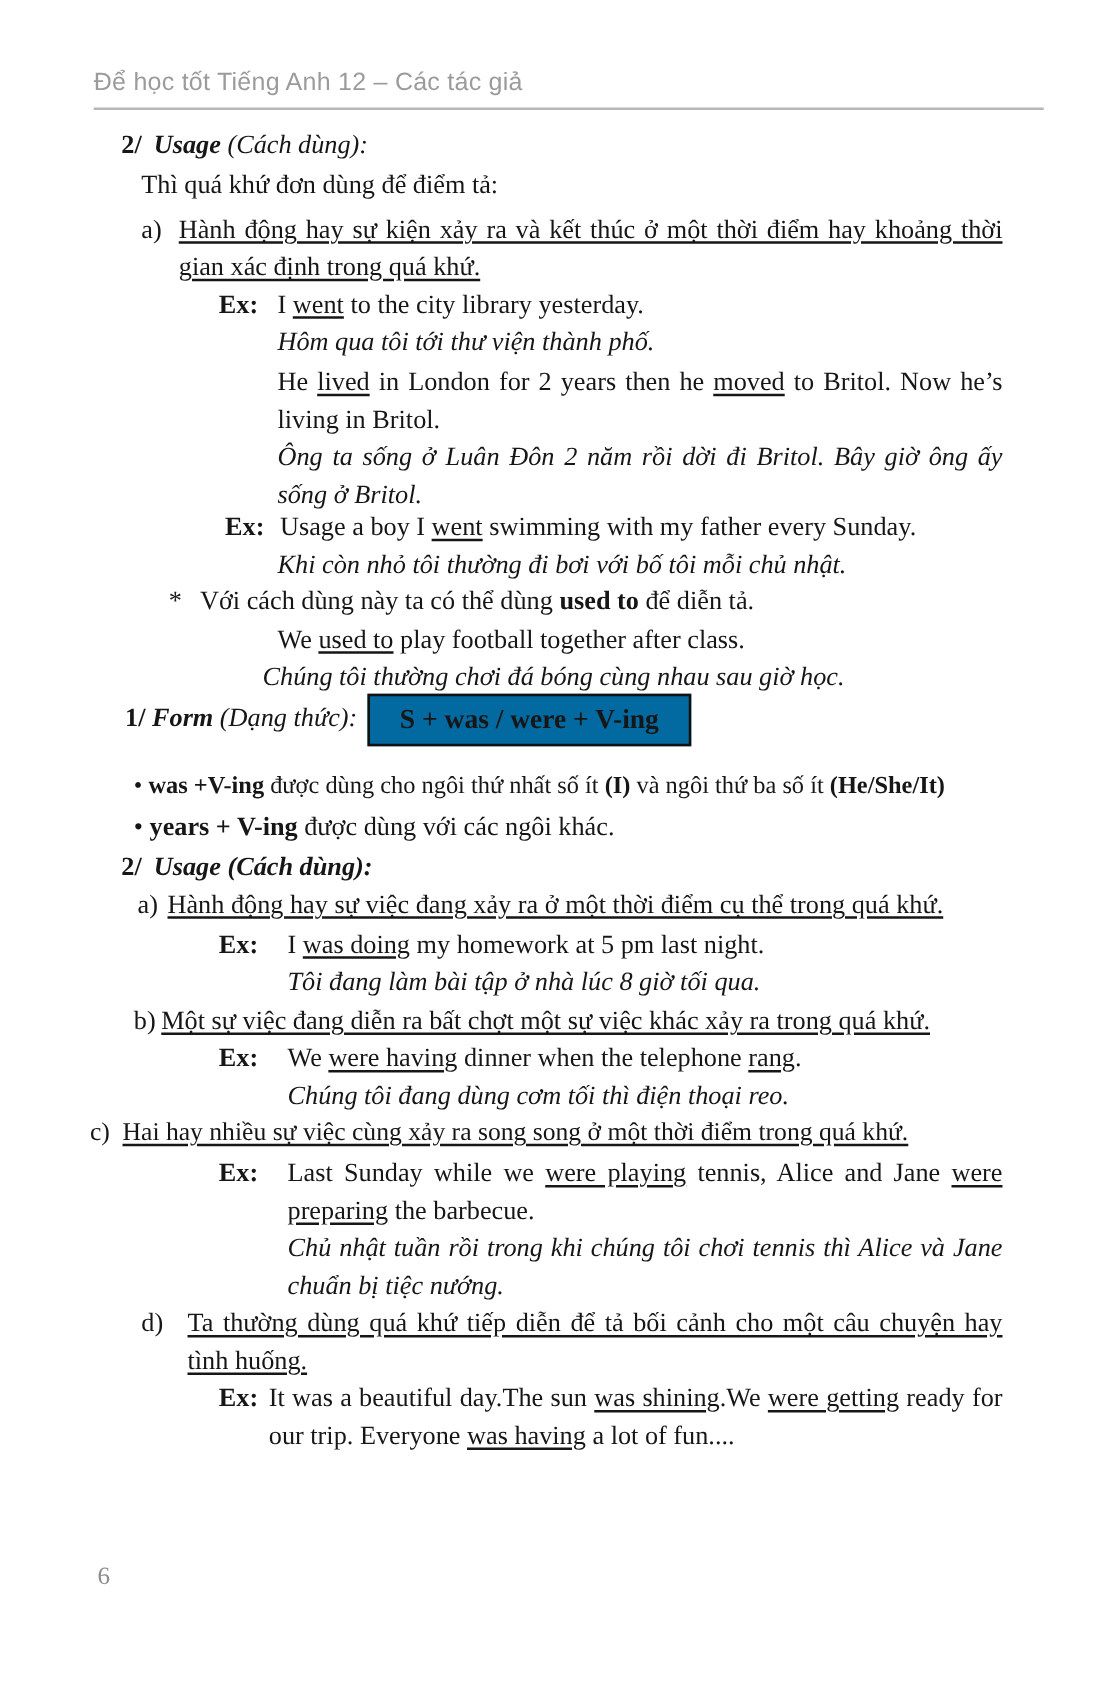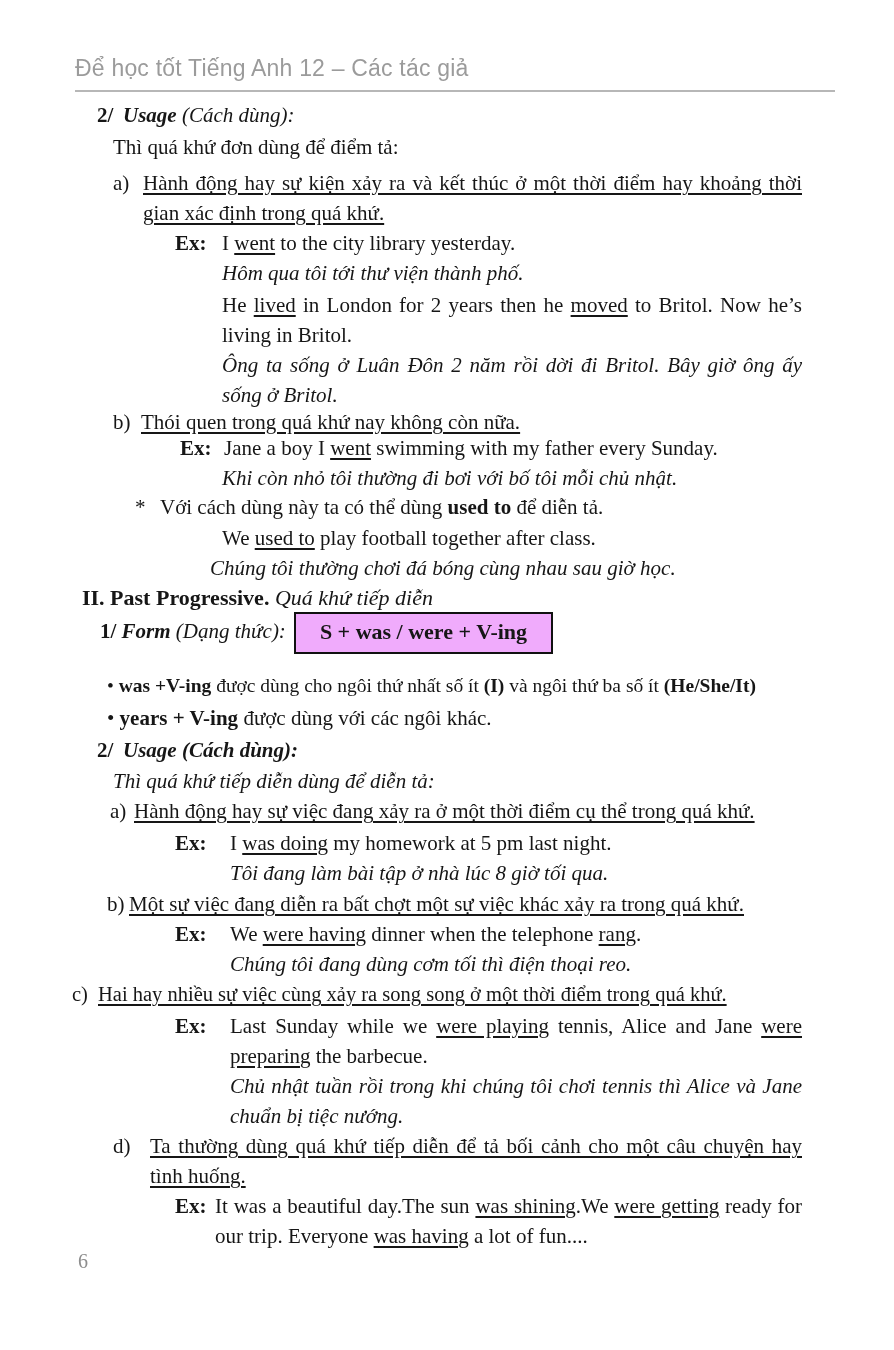--- a/index.html
+++ b/index.html
@@ -6,68 +6,65 @@
   html,body { background:#ffffff; }
   body {
     width:894px; height:1350px; position:relative;
     font-family:"Liberation Serif","DejaVu Serif",serif;
     color:#161616;
   }
   .page { position:absolute; inset:0; background:#fff; overflow:hidden; }
   .running-header {
     position:absolute; left:75px; top:55px; width:760px;
     font-family:"Liberation Sans","DejaVu Sans",sans-serif;
-    font-size:23px; color:#9b9b9b; letter-spacing:0.2px;
+    font-size:20px; color:#9b9b9b; letter-spacing:0.2px;
     padding-bottom:8px; border-bottom:2px solid #b7b7b7;
   }
   .content { position:absolute; left:0; top:100px; right:92px; }
   .para { font-size:21px; line-height:30px; }
   .justify { text-align:justify; }
   .nowrap  { white-space:nowrap; }
   .label { display:inline-block; }
   .b { font-weight:bold; }
   .i { font-style:italic; }
   .u { text-decoration:underline; text-underline-offset:3px; text-decoration-thickness:1.5px; }
   .formbox {
     display:inline-block; vertical-align:middle;
     border:2px solid #111; padding:3px 24px 5px 24px;
     font-weight:bold; font-size:22px; line-height:30px;
-    margin-left:8px; background:#f0abfc;
+    margin-left:8px; background:#0369a1;
   }
   .pagenum {
     position:absolute; left:78px; top:1250px;
     font-size:20px; color:#8d8d8d;
   }
 </style>
 </head>
 <body>
 
 <div class="page">
   <div class="running-header">Để học tốt Tiếng Anh 12 – Các tác giả</div>
 
   <div class="content" id="doc-content">
       <div class="para" style="margin-left: 97px; padding-left: 26px;"><span class="b label" style="width: 26px; margin-left: -26px;">2/ </span><span class="b i">Usage</span><span class="i"> (Cách dùng):</span></div>
       <div class="para" style="margin-left: 113px; margin-top: 2px;"><span>Thì quá khứ đơn dùng để điểm tả:</span></div>
       <div class="para justify" style="margin-left: 113px; margin-top: 6px; padding-left: 30px;"><span class="label" style="width: 30px; margin-left: -30px;">a)</span><span class="u">Hành động hay sự kiện xảy ra và kết thúc ở một thời điểm hay khoảng thời gian xác định trong quá khứ.</span></div>
       <div class="para" style="margin-left: 175px; padding-left: 47px;"><span class="b label" style="width: 47px; margin-left: -47px;">Ex:</span><span>I </span><span class="u">went</span><span> to the city library yesterday.</span></div>
       <div class="para" style="margin-left: 222px;"><span class="i">Hôm qua tôi tới thư viện thành phố.</span></div>
       <div class="para justify" style="margin-left: 222px; margin-top: 2px;"><span>He </span><span class="u">lived</span><span> in London for 2 years then he </span><span class="u">moved</span><span> to Britol. Now he’s living in Britol.</span></div>
       <div class="para justify" style="margin-left: 222px;"><span class="i">Ông ta sống ở Luân Đôn 2 năm rồi dời đi Britol. Bây giờ ông ấy sống ở Britol.</span></div>
-      <div class="para" style="margin-left: 113px; margin-top: -3px; padding-left: 28px;"><span class="label" style="width: 28px; margin-left: -28px;">b)</span><span class="u">Thói quen trong quá khứ nay không còn nữa.</span></div>
-      <div class="para" style="margin-left: 180px; margin-top: -4px; padding-left: 44px;"><span class="b label" style="width: 44px; margin-left: -44px;">Ex:</span><span>Jane a boy I </span><span class="u">went</span><span> swimming with my father every Sunday.</span></div>
+      <div class="para" style="margin-left: 180px; margin-top: -4px; padding-left: 44px;"><span class="b label" style="width: 44px; margin-left: -44px;">Ex:</span><span>Usage a boy I </span><span class="u">went</span><span> swimming with my father every Sunday.</span></div>
       <div class="para" style="margin-left: 222px;"><span class="i">Khi còn nhỏ tôi thường đi bơi với bố tôi mỗi chủ nhật.</span></div>
       <div class="para" style="margin-left: 135px; margin-top: -1px; padding-left: 25px;"><span class="label" style="width: 25px; margin-left: -25px;">*</span><span>Với cách dùng này ta có thể dùng </span><span class="b">used to</span><span> để diễn tả.</span></div>
       <div class="para" style="margin-left: 222px; margin-top: 1px;"><span>We </span><span class="u">used to</span><span> play football together after class.</span></div>
       <div class="para" style="margin-left: 210px;"><span class="i">Chúng tôi thường chơi đá bóng cùng nhau sau giờ học.</span></div>
-      <div class="para" style="margin-left: 82px; font-size: 22px;"><span class="b">II. Past Progressive.</span><span> </span><span class="i">Quá khứ tiếp diễn</span></div>
       <div class="para" style="margin-left: 100px; margin-top: -4px; line-height: 44px;"><span class="b">1/ </span><span class="b i">Form</span><span class="i"> (Dạng thức):</span><span class="formbox">S + was / were + V-ing</span></div>
       <div class="para nowrap" style="margin-left: 107px; margin-top: 17px; font-size: 19.5px;"><span>• </span><span class="b">was +V-ing</span><span> được dùng cho ngôi thứ nhất số ít </span><span class="b">(I)</span><span> và ngôi thứ ba số ít </span><span class="b">(He/She/It)</span></div>
       <div class="para" style="margin-left: 107px; margin-top: 2px;"><span>• </span><span class="b">years + V-ing</span><span> được dùng với các ngôi khác.</span></div>
       <div class="para" style="margin-left: 97px; margin-top: 2px; padding-left: 26px;"><span class="b label" style="width: 26px; margin-left: -26px;">2/ </span><span class="b i">Usage (</span><span class="b i">Cách dùng</span><span class="b i">):</span></div>
-      <div class="para" style="margin-left: 113px; margin-top: 1px;"><span class="i">Thì quá khứ tiếp diễn dùng để diễn tả:</span></div>
       <div class="para nowrap" style="margin-left: 110px; padding-left: 24px;"><span class="label" style="width: 24px; margin-left: -24px;">a)</span><span class="u">Hành động hay sự việc đang xảy ra ở một thời điểm cụ thể trong quá khứ.</span></div>
       <div class="para" style="margin-left: 175px; margin-top: 2px; padding-left: 55px;"><span class="b label" style="width: 55px; margin-left: -55px;">Ex:</span><span>I </span><span class="u">was doing</span><span> my homework at 5 pm last night.</span></div>
       <div class="para" style="margin-left: 230px;"><span class="i">Tôi đang làm bài tập ở nhà lúc 8 giờ tối qua.</span></div>
       <div class="para nowrap" style="margin-left: 107px; margin-top: 1px; padding-left: 22px;"><span class="label" style="width: 22px; margin-left: -22px;">b)</span><span class="u">Một sự việc đang diễn ra bất chợt một sự việc khác xảy ra trong quá khứ.</span></div>
       <div class="para" style="margin-left: 175px; padding-left: 55px;"><span class="b label" style="width: 55px; margin-left: -55px;">Ex:</span><span>We </span><span class="u">were having</span><span> dinner when the telephone </span><span class="u">rang</span><span>.</span></div>
       <div class="para" style="margin-left: 230px;"><span class="i">Chúng tôi đang dùng cơm tối thì điện thoại reo.</span></div>
       <div class="para nowrap" style="margin-left: 72px; font-size: 20.5px; padding-left: 26px;"><span class="label" style="width: 26px; margin-left: -26px;">c)</span><span class="u">Hai hay nhiều sự việc cùng xảy ra song song ở một thời điểm trong quá khứ.</span></div>
       <div class="para justify" style="margin-left: 175px; margin-top: 2px; padding-left: 55px;"><span class="b label" style="width: 55px; margin-left: -55px;">Ex:</span><span>Last Sunday while we </span><span class="u">were playing</span><span> tennis, Alice and Jane </span><span class="u">were preparing</span><span> the barbecue.</span></div>
       <div class="para justify" style="margin-left: 230px;"><span class="i">Chủ nhật tuần rồi trong khi chúng tôi chơi tennis thì Alice và Jane chuẩn bị tiệc nướng.</span></div>
       <div class="para justify" style="margin-left: 113px; padding-left: 37px;"><span class="label" style="width: 37px; margin-left: -37px;">d)</span><span class="u">Ta thường dùng quá khứ tiếp diễn để tả bối cảnh cho một câu chuyện hay tình huống.</span></div>

